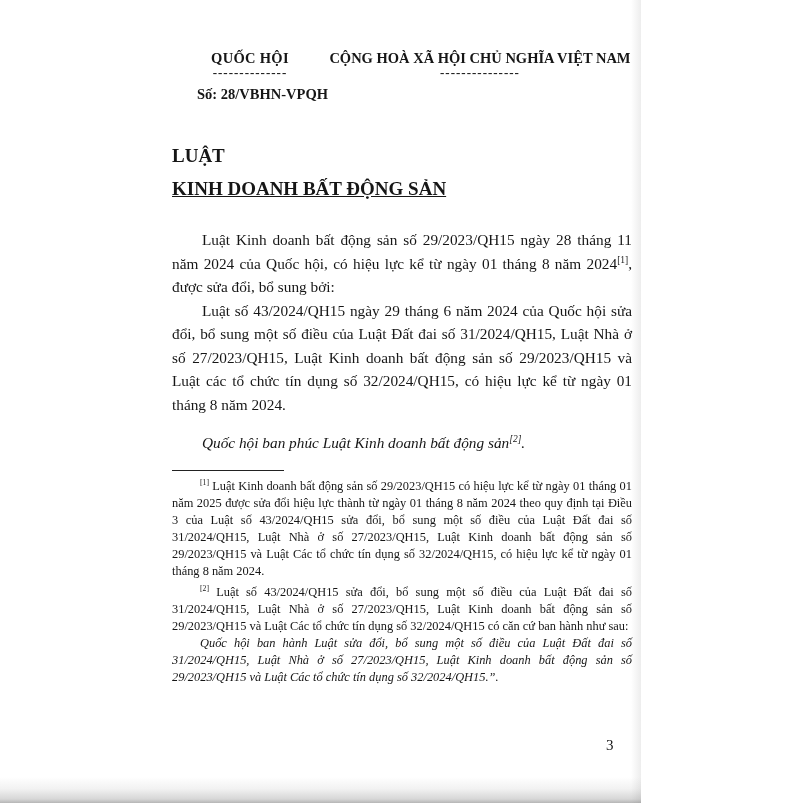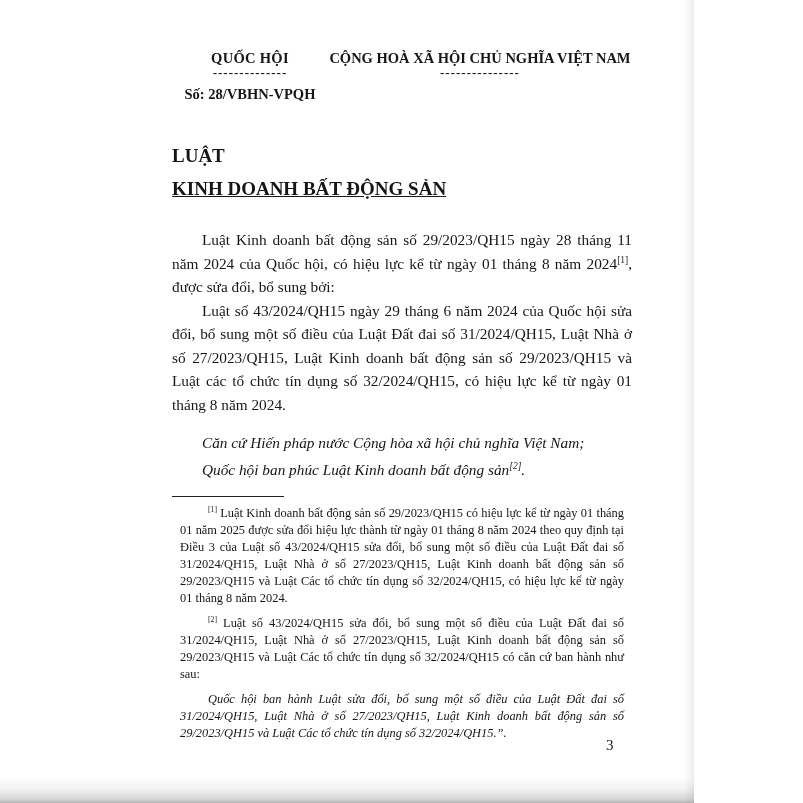--- a/index.html
+++ b/index.html
@@ -1,52 +1,52 @@
 <!DOCTYPE html>
 <html><head>
 <meta charset="utf-8">
 <style>
   html, body { margin: 0; padding: 0; background: #ffffff; }
   .page {
     position: relative;
-    width: 694px;
+    width: 641px;
     height: 803px;
     background: #ffffff;
     overflow: hidden;
     font-family: "Liberation Serif", "DejaVu Serif", serif;
     color: #161616;
   }
   .content {
     position: absolute;
     left: 172px;
     top: 50px;
     width: 460px;
   }
   
   .doc-header { display: flex; justify-content: space-between; align-items: flex-start; }
   .header-left { width: 160px; text-align: center; }
   .issuer { font-weight: bold; font-size: 14.5px; letter-spacing: .3px; }
   .dashes { font-weight: bold; font-size: 13px; letter-spacing: 1px; line-height: 12px; }
-  .doc-number { font-weight: bold; font-size: 14.5px; text-align: center; white-space: nowrap; margin-top: 7px; }
+  .doc-number { font-weight: bold; font-size: 14.5px; text-align: right; white-space: nowrap; margin-top: 7px; }
   .header-right { width: 312px; text-align: center; }
   .nation { font-weight: bold; font-size: 14.5px; text-align: center; }
   .motto { font-weight: bold; font-size: 14.5px; margin-top: 3px; }
   
   .doc-title { text-align: left; margin-top: 42px; font-weight: bold; font-size: 19px; }
   .doc-title .line2 { margin-top: 11px; text-decoration: underline; }
   
   .body-text { margin-top: 28px; font-size: 15.3px; line-height: 23.5px; text-align: justify; }
   .body-text p { margin: 0; text-indent: 30px; }
   .citations { margin-top: 15px; }
   .citations p { font-style: italic; margin: 3px 0 0 0; text-indent: 30px; }
   sup { font-size: 0.62em; line-height: 0; }
   
   .fn-separator { width: 112px; border: none; border-top: 1.6px solid #222; margin: 15px 0 0 0; }
   .footnotes { margin-top: 7px; font-size: 12.4px; line-height: 17px; text-align: justify; }
-  .footnotes p { margin: 8px; text-indent: 28px; }
+  .footnotes p { margin: 0; text-indent: 28px; }
   .footnotes p.fn2-start { margin-top: 4px; }
   .footnotes p.quote { font-style: italic; }
   
   .page-number { position: absolute; left: 606px; top: 737px; font-size: 15px; }
   
   .edge-bottom {
     position: absolute; left: 0; right: 0; bottom: 0; height: 26px; pointer-events: none;
     background: linear-gradient(to bottom, rgba(128,128,128,0) 0%, rgba(128,128,128,0.10) 45%, rgba(110,110,110,0.28) 85%, rgba(92,92,92,0.45) 100%);
   }
   .edge-right {
@@ -74,21 +74,20 @@
 
     <div class="doc-title">
       <div class="line1">LUẬT</div>
       <div class="line2">KINH DOANH BẤT ĐỘNG SẢN</div>
     </div>
 
     <div class="body-text">
       <p><span>Luật Kinh doanh bất động sản số 29/2023/QH15 ngày 28 tháng 11 năm 2024 của Quốc hội, có hiệu lực kể từ ngày 01 tháng 8 năm 2024</span><sup>[1]</sup><span>, được sửa đổi, bổ sung bởi:</span></p>
       <p>Luật số 43/2024/QH15 ngày 29 tháng 6 năm 2024 của Quốc hội sửa đổi, bổ sung một số điều của Luật Đất đai số 31/2024/QH15, Luật Nhà ở số 27/2023/QH15, Luật Kinh doanh bất động sản số 29/2023/QH15 và Luật các tổ chức tín dụng số 32/2024/QH15, có hiệu lực kể từ ngày 01 tháng 8 năm 2024.</p>
       <div class="citations">
-        <p>Căn cứ Hiến pháp nước Cộng hòa xã hội chủ nghĩa Việt Nam;</p>
         <p><span>Quốc hội ban phúc Luật Kinh doanh bất động sản</span><sup>[2]</sup><span>.</span></p>
       </div>
     </div>
 
     <hr class="fn-separator">
 
     <div class="footnotes">
       <p><sup>[1]</sup><span> Luật Kinh doanh bất động sản số 29/2023/QH15 có hiệu lực kể từ ngày 01 tháng 01 năm 2025 được sửa đổi hiệu lực thành từ ngày 01 tháng 8 năm 2024 theo quy định tại Điều 3 của Luật số 43/2024/QH15 sửa đổi, bổ sung một số điều của Luật Đất đai số 31/2024/QH15, Luật Nhà ở số 27/2023/QH15, Luật Kinh doanh bất động sản số 29/2023/QH15 và Luật Các tổ chức tín dụng số 32/2024/QH15, có hiệu lực kể từ ngày 01 tháng 8 năm 2024.</span></p>
       <p class="fn2-start"><sup>[2]</sup><span> Luật số 43/2024/QH15 sửa đổi, bổ sung một số điều của Luật Đất đai số 31/2024/QH15, Luật Nhà ở số 27/2023/QH15, Luật Kinh doanh bất động sản số 29/2023/QH15 và Luật Các tổ chức tín dụng số 32/2024/QH15 có căn cứ ban hành như sau:</span></p>
       <p class="quote">Quốc hội ban hành Luật sửa đổi, bổ sung một số điều của Luật Đất đai số 31/2024/QH15, Luật Nhà ở số 27/2023/QH15, Luật Kinh doanh bất động sản số 29/2023/QH15 và Luật Các tổ chức tín dụng số 32/2024/QH15.”.</p>

